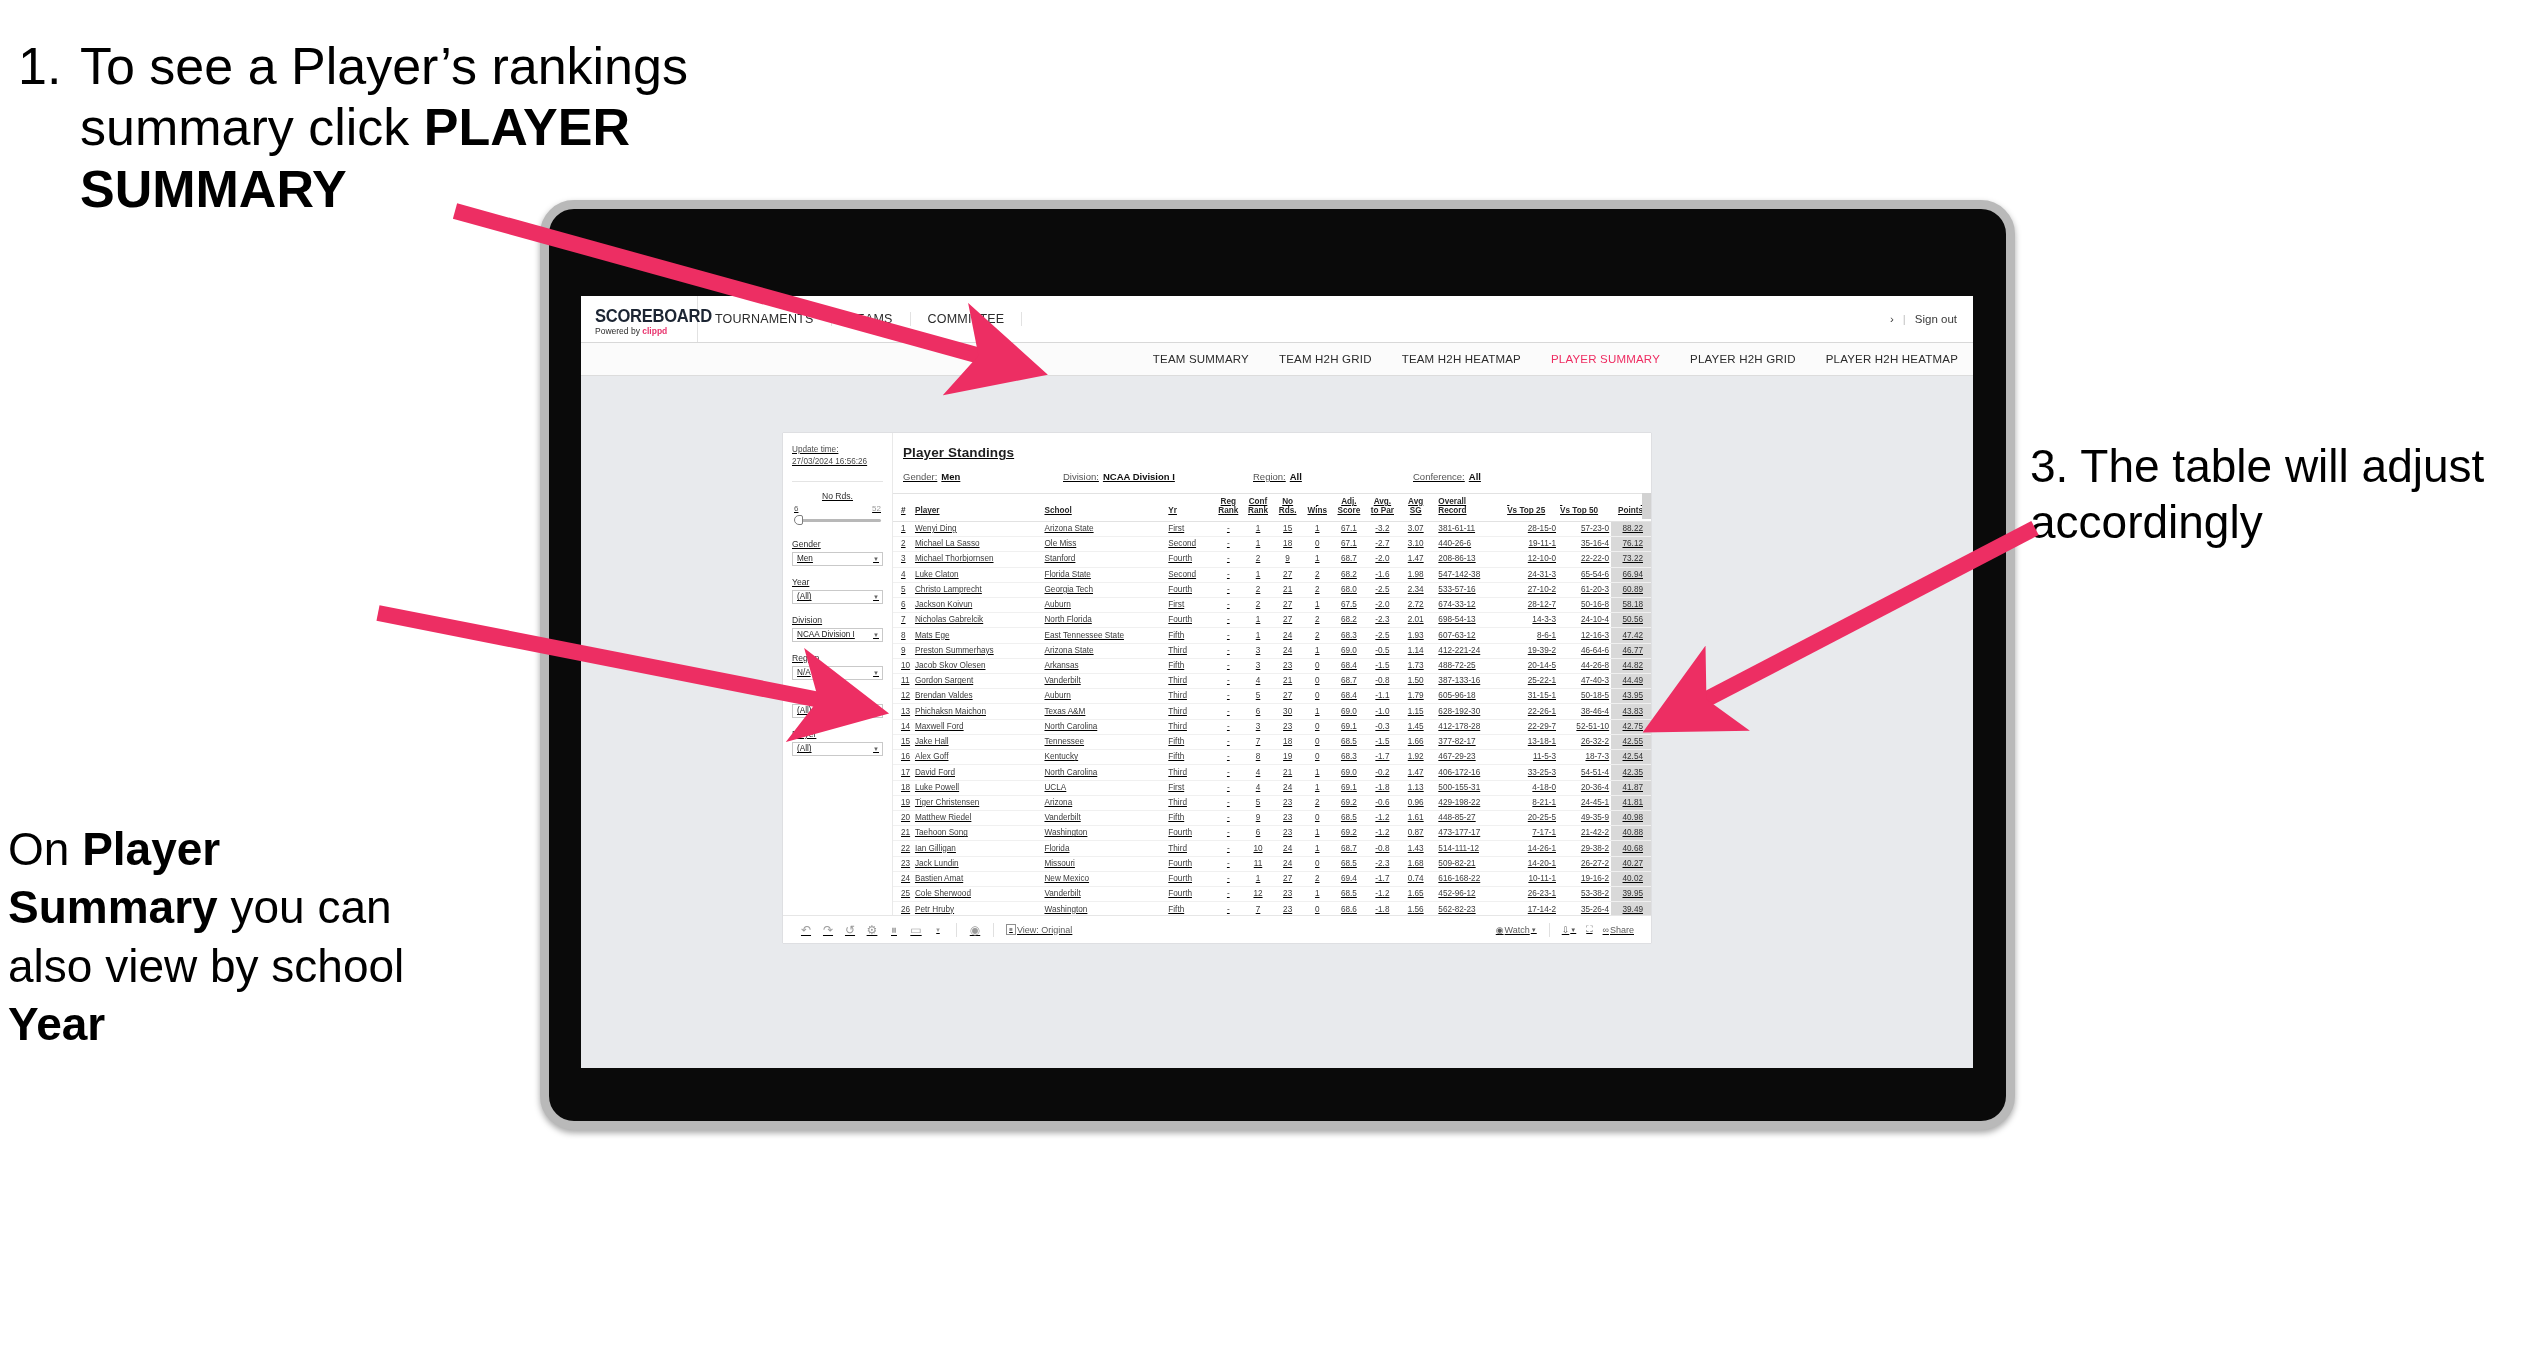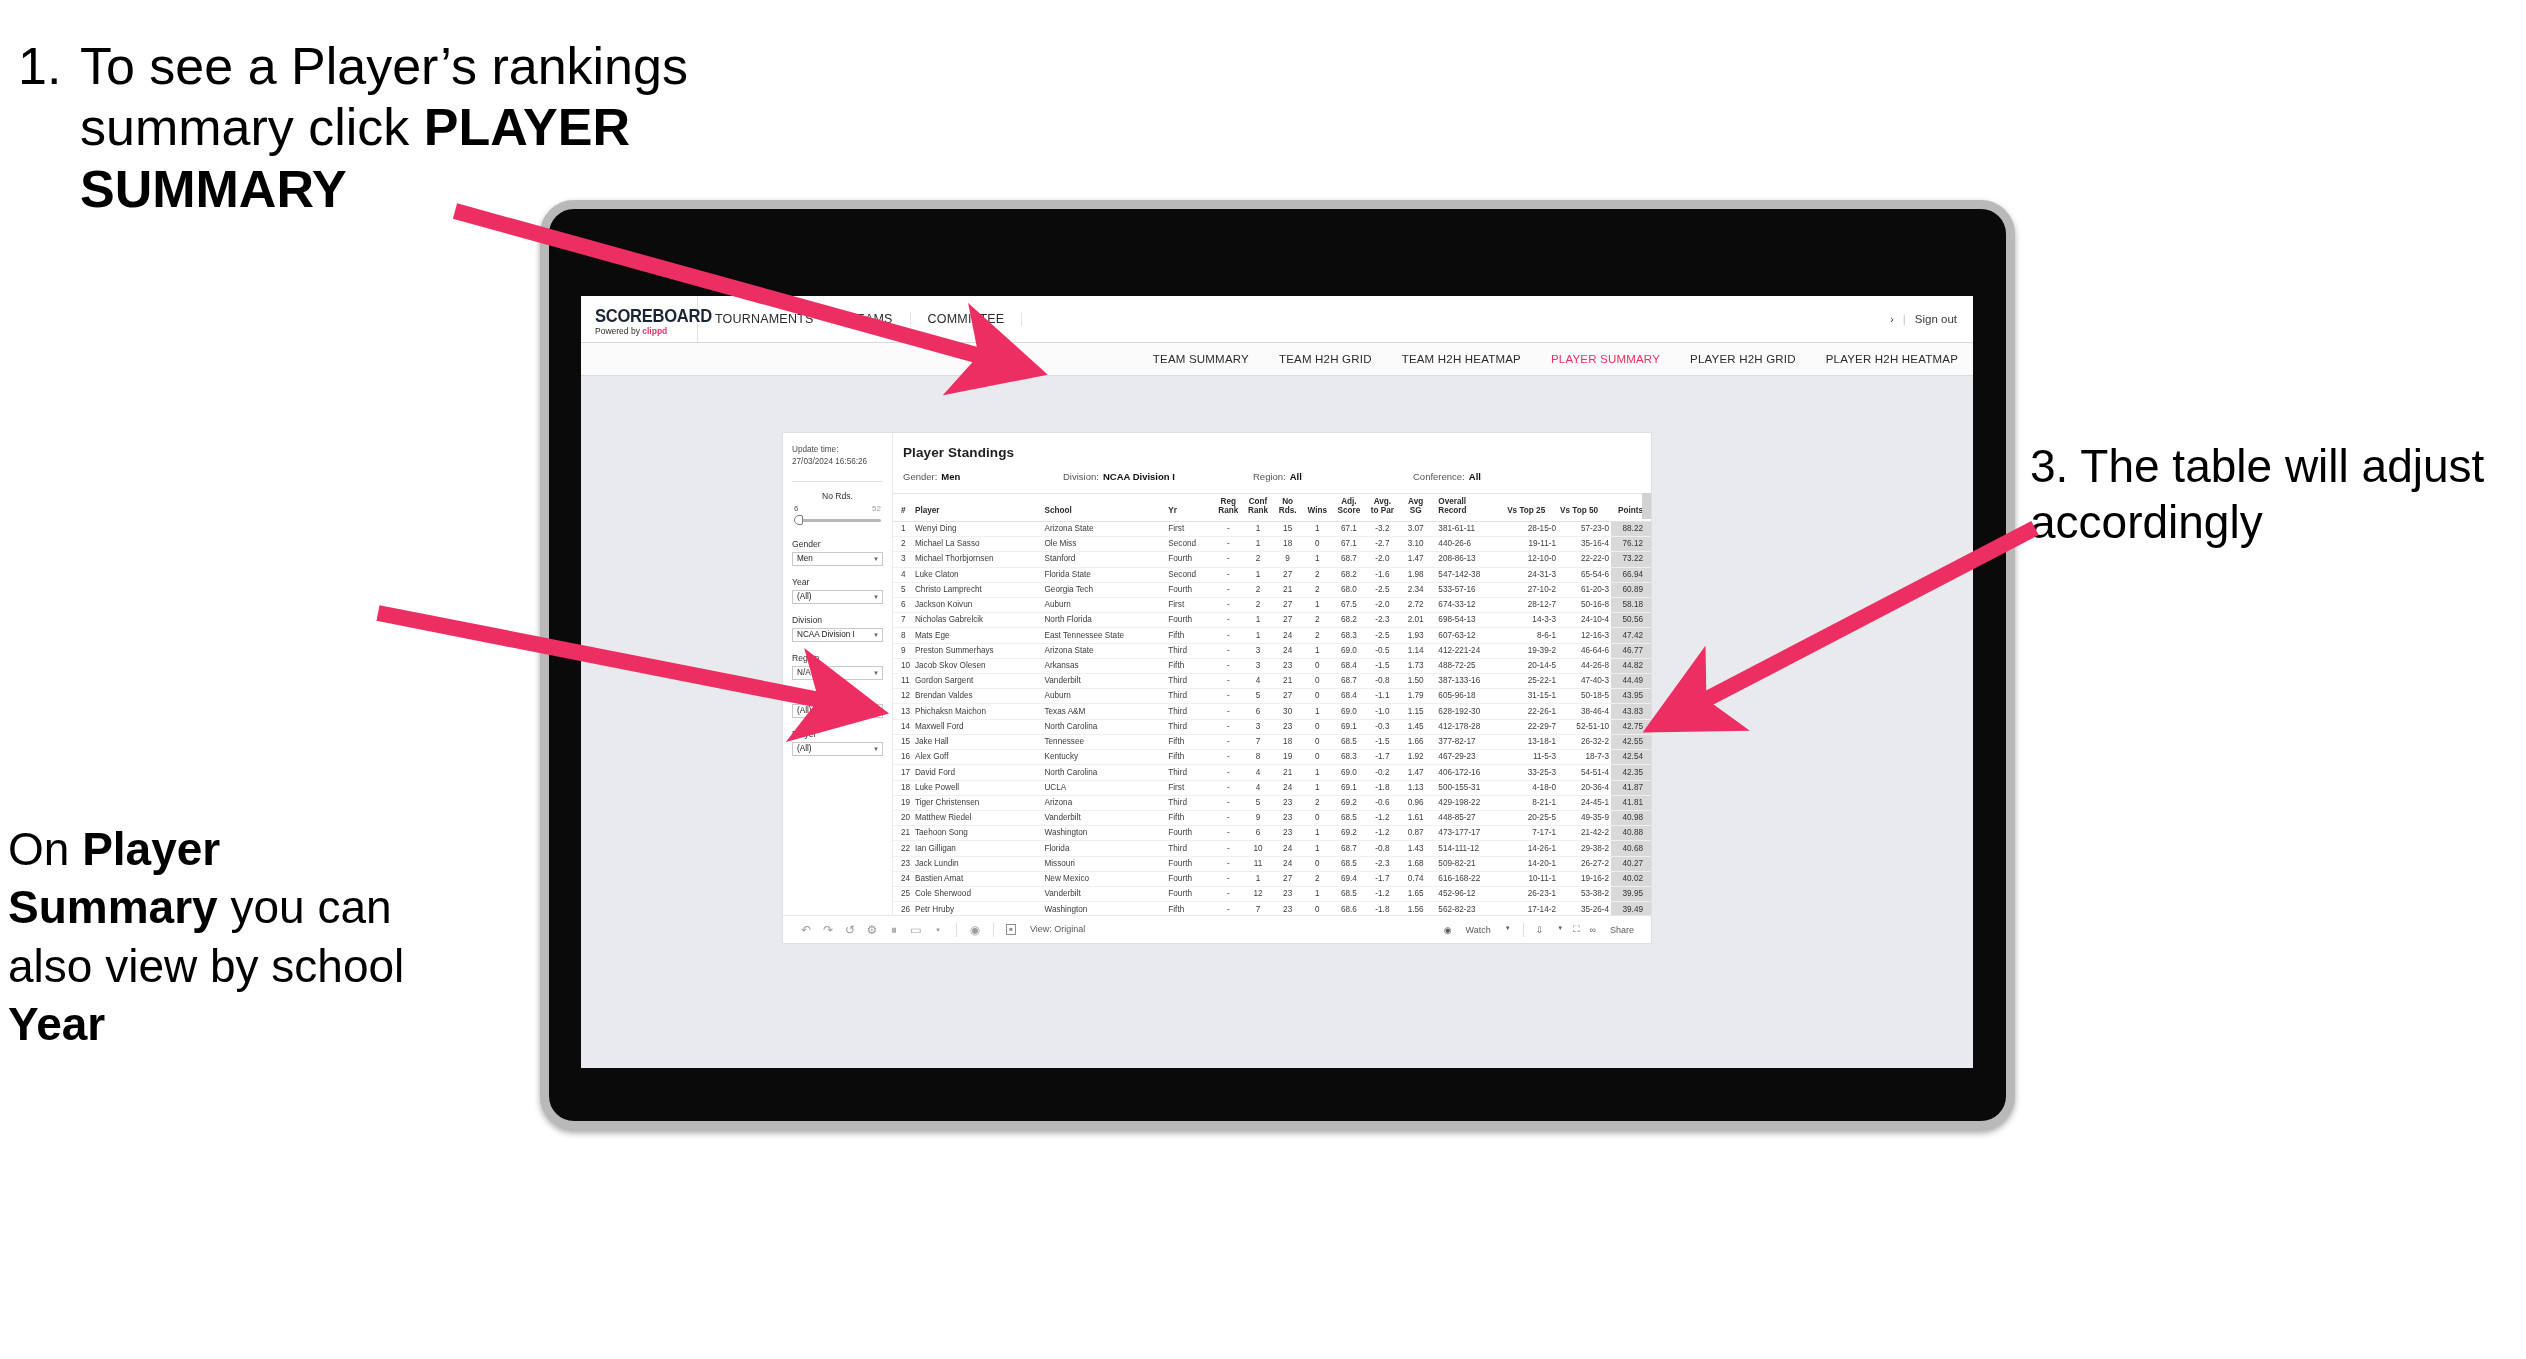--- a/index.html
+++ b/index.html
@@ -81,21 +81,21 @@
   .subnav a:first-child { padding-left: 0; }
   .subnav a.active { color:#ee2d62; }
 
   
   .canvas { position:relative; width:100%; height: calc(100% - 80px); background:#e8eaed; }
   .viz {
     position:absolute; left: 202px; top: 57px;
     width: 868px; height: 510px;
     background:#ffffff;
     box-shadow: 0 0 1px rgba(0,0,0,.25);
-    display:flex; flex-direction:column;
+    display:flex; flex-direction:column;text-decoration:underline;
   }
   .viz-main { flex:1; display:flex; min-height:0; }
 
   
   .filters {
     width: 110px; flex: 0 0 110px; border-right: 1px solid #e9e9e9;
     padding: 11px 9px 0 9px; font-size: 8.2px; color:#333;
   }
   .upd { color:#4a4a4a; line-height:1.45; font-size:8.2px; }
   .fdiv { border-top: 1px solid #e4e4e4; margin: 13px 0 9px 0; }
@@ -151,21 +151,21 @@
   .scrollbar-stub { position:absolute; right:0; top:0; width:9px; height:26px; background:#d2d2d2; }
 
   
   .viz-toolbar {
     height: 28px; border-top: 1px solid #e6e6e6; background:#fff;
     display:flex; align-items:center; padding: 0 12px; gap: 0px;
     font-size: 9px; color:#6d6d6d;
   }
   .tb-ico { width: 22px; text-align:center; font-size: 12px; color:#9b9b9b; cursor:default; }
   .tb-sep { width: 1px; height: 14px; background:#e0e0e0; margin: 0 7px; }
-  .tb-item { display:flex; align-items:flex-start; gap:14px; font-size:9px; color:#5b5b5b; padding: 0 5px; }
+  .tb-item { display:flex; align-items:center; gap:1px; font-size:9px; color:#5b5b5b; padding: 0 5px; }
   .tb-spacer { flex:1; }
   .tb-box {
     display:inline-block; width:10px; height:11px; border:1px solid #8e8e8e;
     font-size:6px; line-height:9px; text-align:center; color:#8e8e8e;
   }
 </style>
 </head>
 <body>
 
 <div id="stage">

